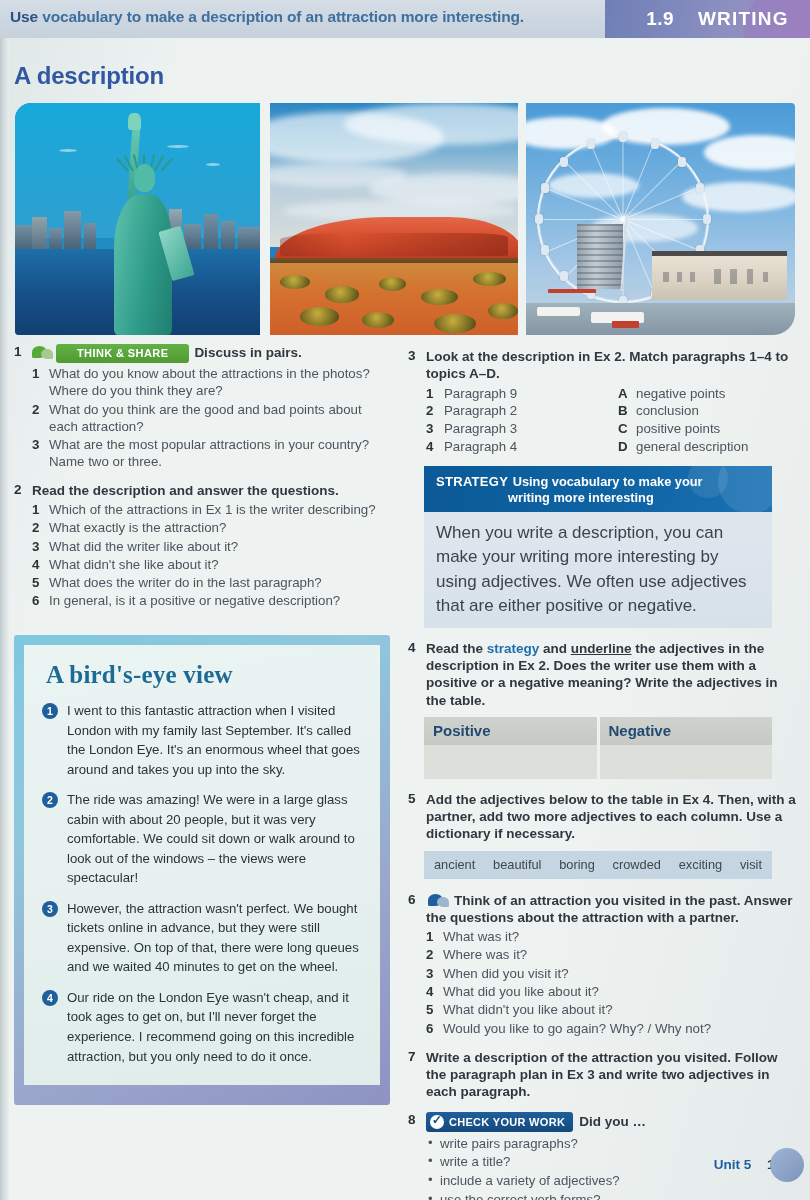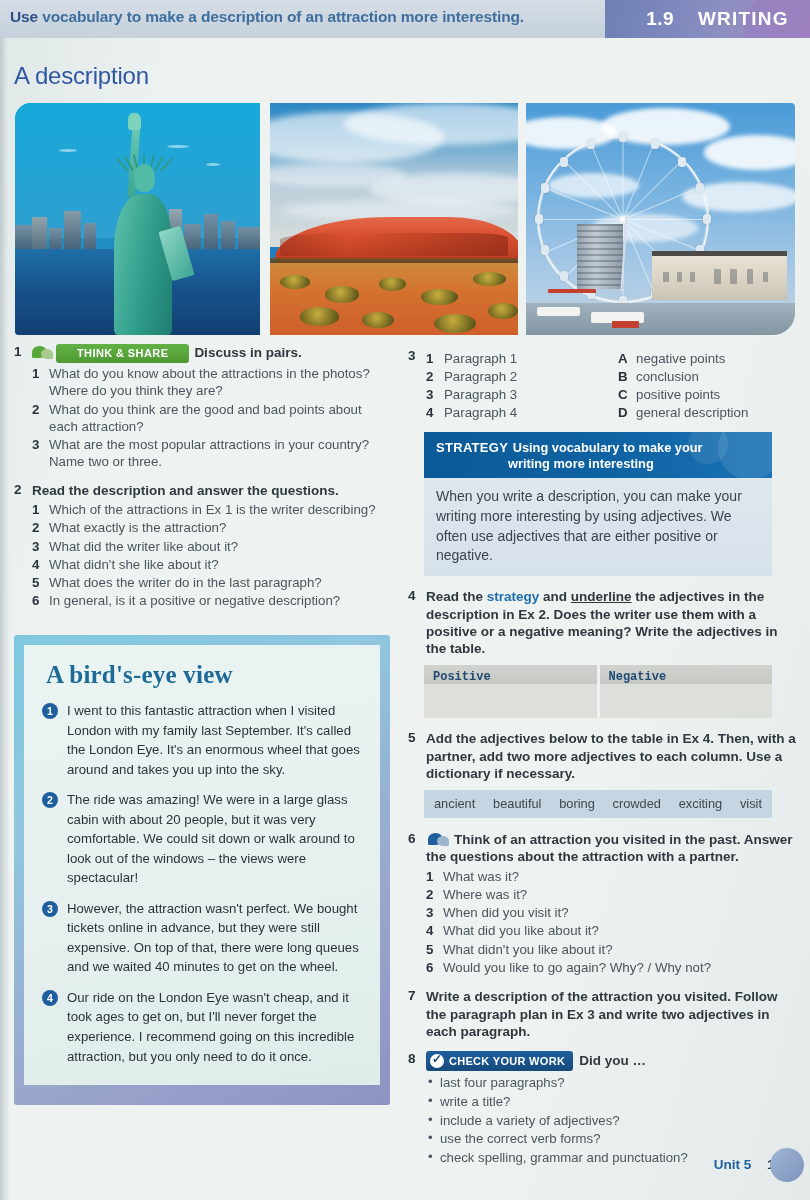--- a/index.html
+++ b/index.html
@@ -47,21 +47,21 @@
   }
   .unit-tag .num, .unit-tag .lbl {
     position:relative; z-index:2; color:#ffffff; font-weight:bold;
     font-size:19px; letter-spacing:.4px;
   }
   .unit-tag .lbl { letter-spacing:1.2px; }
 
   
   .section-title {
     position:absolute; left:14px; top:62px;
-    font-size:24px; font-weight:normal; color:#2f57a2; letter-spacing:-.2px;
+    font-size:24px; font-weight:bold; color:#2f57a2; letter-spacing:-.2px;
   }
 
   
   .photos { position:absolute; left:15px; top:103px; width:780px; height:232px; }
   .photo { position:absolute; top:0; height:232px; overflow:hidden; }
   .photo.p1 { left:0;   width:245px; border-top-left-radius:16px; border-bottom-left-radius:4px; }
   .photo.p2 { left:255px; width:248px; }
   .photo.p3 { left:511px; width:269px; border-top-right-radius:4px; border-bottom-right-radius:22px; }
 
   
@@ -224,28 +224,28 @@
   }
   .strategy-head::before {
     content:""; position:absolute; right:44px; top:-8px; width:40px; height:40px;
     border-radius:50%; background:rgba(255,255,255,.09);
   }
   .strategy-head .k { font-weight:bold; font-size:13px; letter-spacing:.3px; }
   .strategy-head .t { font-weight:bold; font-size:12.8px; }
   .strategy-head .l2 { display:block; padding-left:72px; }
   .strategy-body {
     background:linear-gradient(180deg,#dfe7ee,#d7e1ea);
-    padding:9px 12px 10px 12px; font-size:14px; line-height:1.42; color:#3b444c;
+    padding:9px 12px 10px 12px; font-size:17px; line-height:1.42; color:#3b444c;
   }
 
   .tbl { width:348px; margin:8px 0 0 16px; display:flex; gap:3px; }
   .tbl-col { flex:1; }
   .tbl-head {
     background:linear-gradient(180deg,#cfd2cd,#c6c9c4);
-    color:#214a73; font-weight:bold; font-size:12px; padding:5px 9px 0;font-family:Liberation Mono, monospace;
+    color:#214a73; font-weight:bold; font-size:15px; padding:5px 9px 6px;
   }
   .tbl-cell { background:#dcdfda; height:34px; }
 
   .wordbank {
     width:348px; margin:8px 0 0 16px;
     background:#c5d6e2; padding:6px 10px 7px;
     display:flex; gap:14px; justify-content:space-between;
     font-size:12.8px; color:#3c474f;
   }
 
@@ -510,26 +510,27 @@
       <div class="para-text">Our ride on the London Eye wasn't cheap, and it took ages to get on, but I'll never forget the experience. I recommend going on this incredible attraction, but you only need to do it once.</div>
     </div>
   </div>
 </div>
 
 <div class="col-right">
 
   <div class="ex">
     <div class="ex-num">3</div>
     <div class="ex-body">
+      <div class="ex-lead">Look at the description in Ex 2. Match paragraphs 1–4 to topics A–D.</div>
       <div class="two-col-match">
         <div class="match-col">
           <ul>
             <li>
                 <span class="n">1</span>
-                <span>Paragraph 1</span>
+                <span>Paragraph 9</span>
               </li>
             <li>
                 <span class="n">2</span>
                 <span>Paragraph 2</span>
               </li>
             <li>
                 <span class="n">3</span>
                 <span>Paragraph 3</span>
               </li>
             <li>
@@ -646,21 +647,21 @@
   <div class="ex" style="margin-top:11px;">
     <div class="ex-num">8</div>
     <div class="ex-body">
       <div class="ex-lead">
         <span class="badge-check">
             <span class="tickcircle"></span>
             <span>CHECK YOUR WORK</span>
           </span><span>Did you …</span>
       </div>
       <ul class="bullets">
-        <li>last four paragraphs?</li>
+        <li>write pairs paragraphs?</li>
         <li>write a title?</li>
         <li>include a variety of adjectives?</li>
         <li>use the correct verb forms?</li>
         <li>check spelling, grammar and punctuation?</li>
       </ul>
     </div>
   </div>
 </div>
 
 <div class="footer">

